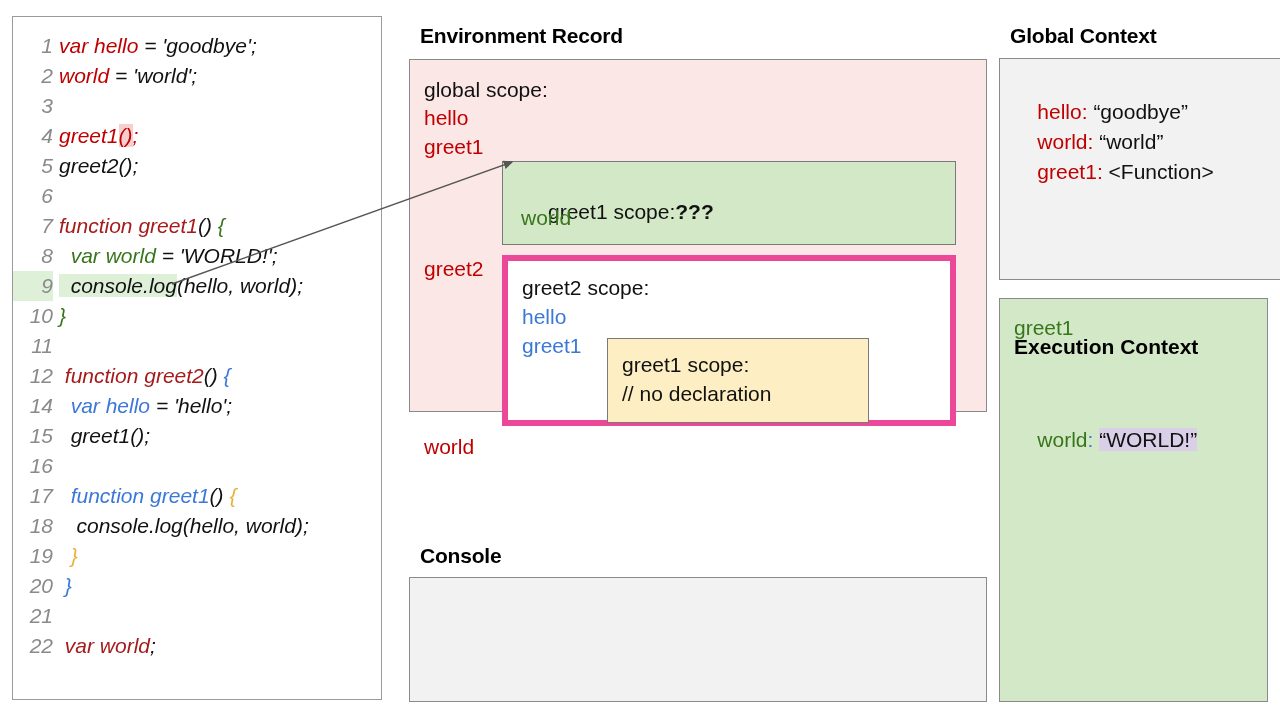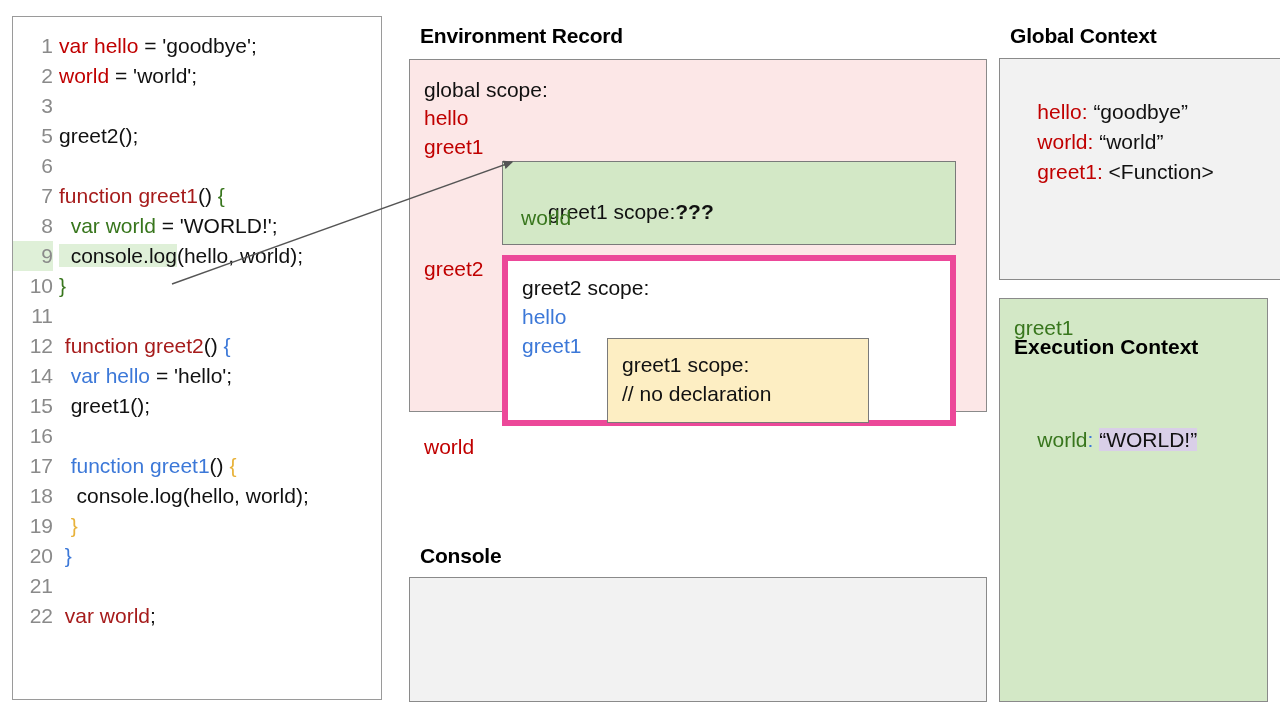--- a/index.html
+++ b/index.html
@@ -53,21 +53,21 @@
   .code-body { display: inline; }
   .kw-red    { color: #c00000; }
   .kw-darkred{ color: #a61b1b; }
   .kw-green  { color: #38761d; }
   .kw-blue   { color: #3c78d8; }
   .kw-curly-blue { color: #3c78d8; }
   .kw-curly-green{ color: #38761d; }
   .kw-curly-yellow{ color: #e8b23a; }
   .hl-pink  { background: #f7cfcf; }
   .hl-green { background: #dff0d8; }
-  .code-lines-wrap { padding-top: 14px; }
+  .code-lines-wrap { padding-top: 14px; font-style: italic; }
 
   
   #env-title { left: 420px; top: 24px; }
   #env-box {
     position: absolute;
     left: 409px;
     top: 59px;
     width: 578px;
     height: 353px;
     background: #fce7e7;
@@ -211,20 +211,21 @@
   .ec-val { background: #d9cfe8; color: #111; }
 </style>
 </head>
 <body>
 
 <div id="code-panel">
   <div class="code-lines-wrap" id="code-lines">
       <div class="code-line"><span class="ln">1</span><span class="code-body"><span class="kw-red">var hello</span><span> = 'goodbye';</span></span></div>
       <div class="code-line"><span class="ln">2</span><span class="code-body"><span class="kw-red">world</span><span> = 'world';</span></span></div>
       <div class="code-line"><span class="ln">3</span><span class="code-body"></span></div>
+      <div class="code-line"><span class="ln">4</span><span class="code-body"><span class="kw-red">greet1</span><span class="hl-pink kw-red">()</span><span class="kw-red">;</span></span></div>
       <div class="code-line"><span class="ln">5</span><span class="code-body"><span>greet2();</span></span></div>
       <div class="code-line"><span class="ln">6</span><span class="code-body"></span></div>
       <div class="code-line"><span class="ln">7</span><span class="code-body"><span class="kw-darkred">function greet1</span><span>() </span><span class="kw-curly-green">{</span></span></div>
       <div class="code-line"><span class="ln">8</span><span class="code-body"><span class="kw-green">  var world</span><span> = 'WORLD!';</span></span></div>
       <div class="code-line"><span class="ln hl">9</span><span class="code-body"><span class="hl-green">  console.log</span><span>(hello, world);</span></span></div>
       <div class="code-line"><span class="ln">10</span><span class="code-body"><span class="kw-curly-green">}</span></span></div>
       <div class="code-line"><span class="ln">11</span><span class="code-body"></span></div>
       <div class="code-line"><span class="ln">12</span><span class="code-body"><span class="kw-darkred"> function greet2</span><span>() </span><span class="kw-curly-blue">{</span></span></div>
       <div class="code-line"><span class="ln">14</span><span class="code-body"><span class="kw-blue">  var hello</span><span> = 'hello';</span></span></div>
       <div class="code-line"><span class="ln">15</span><span class="code-body"><span>  greet1();</span></span></div>

